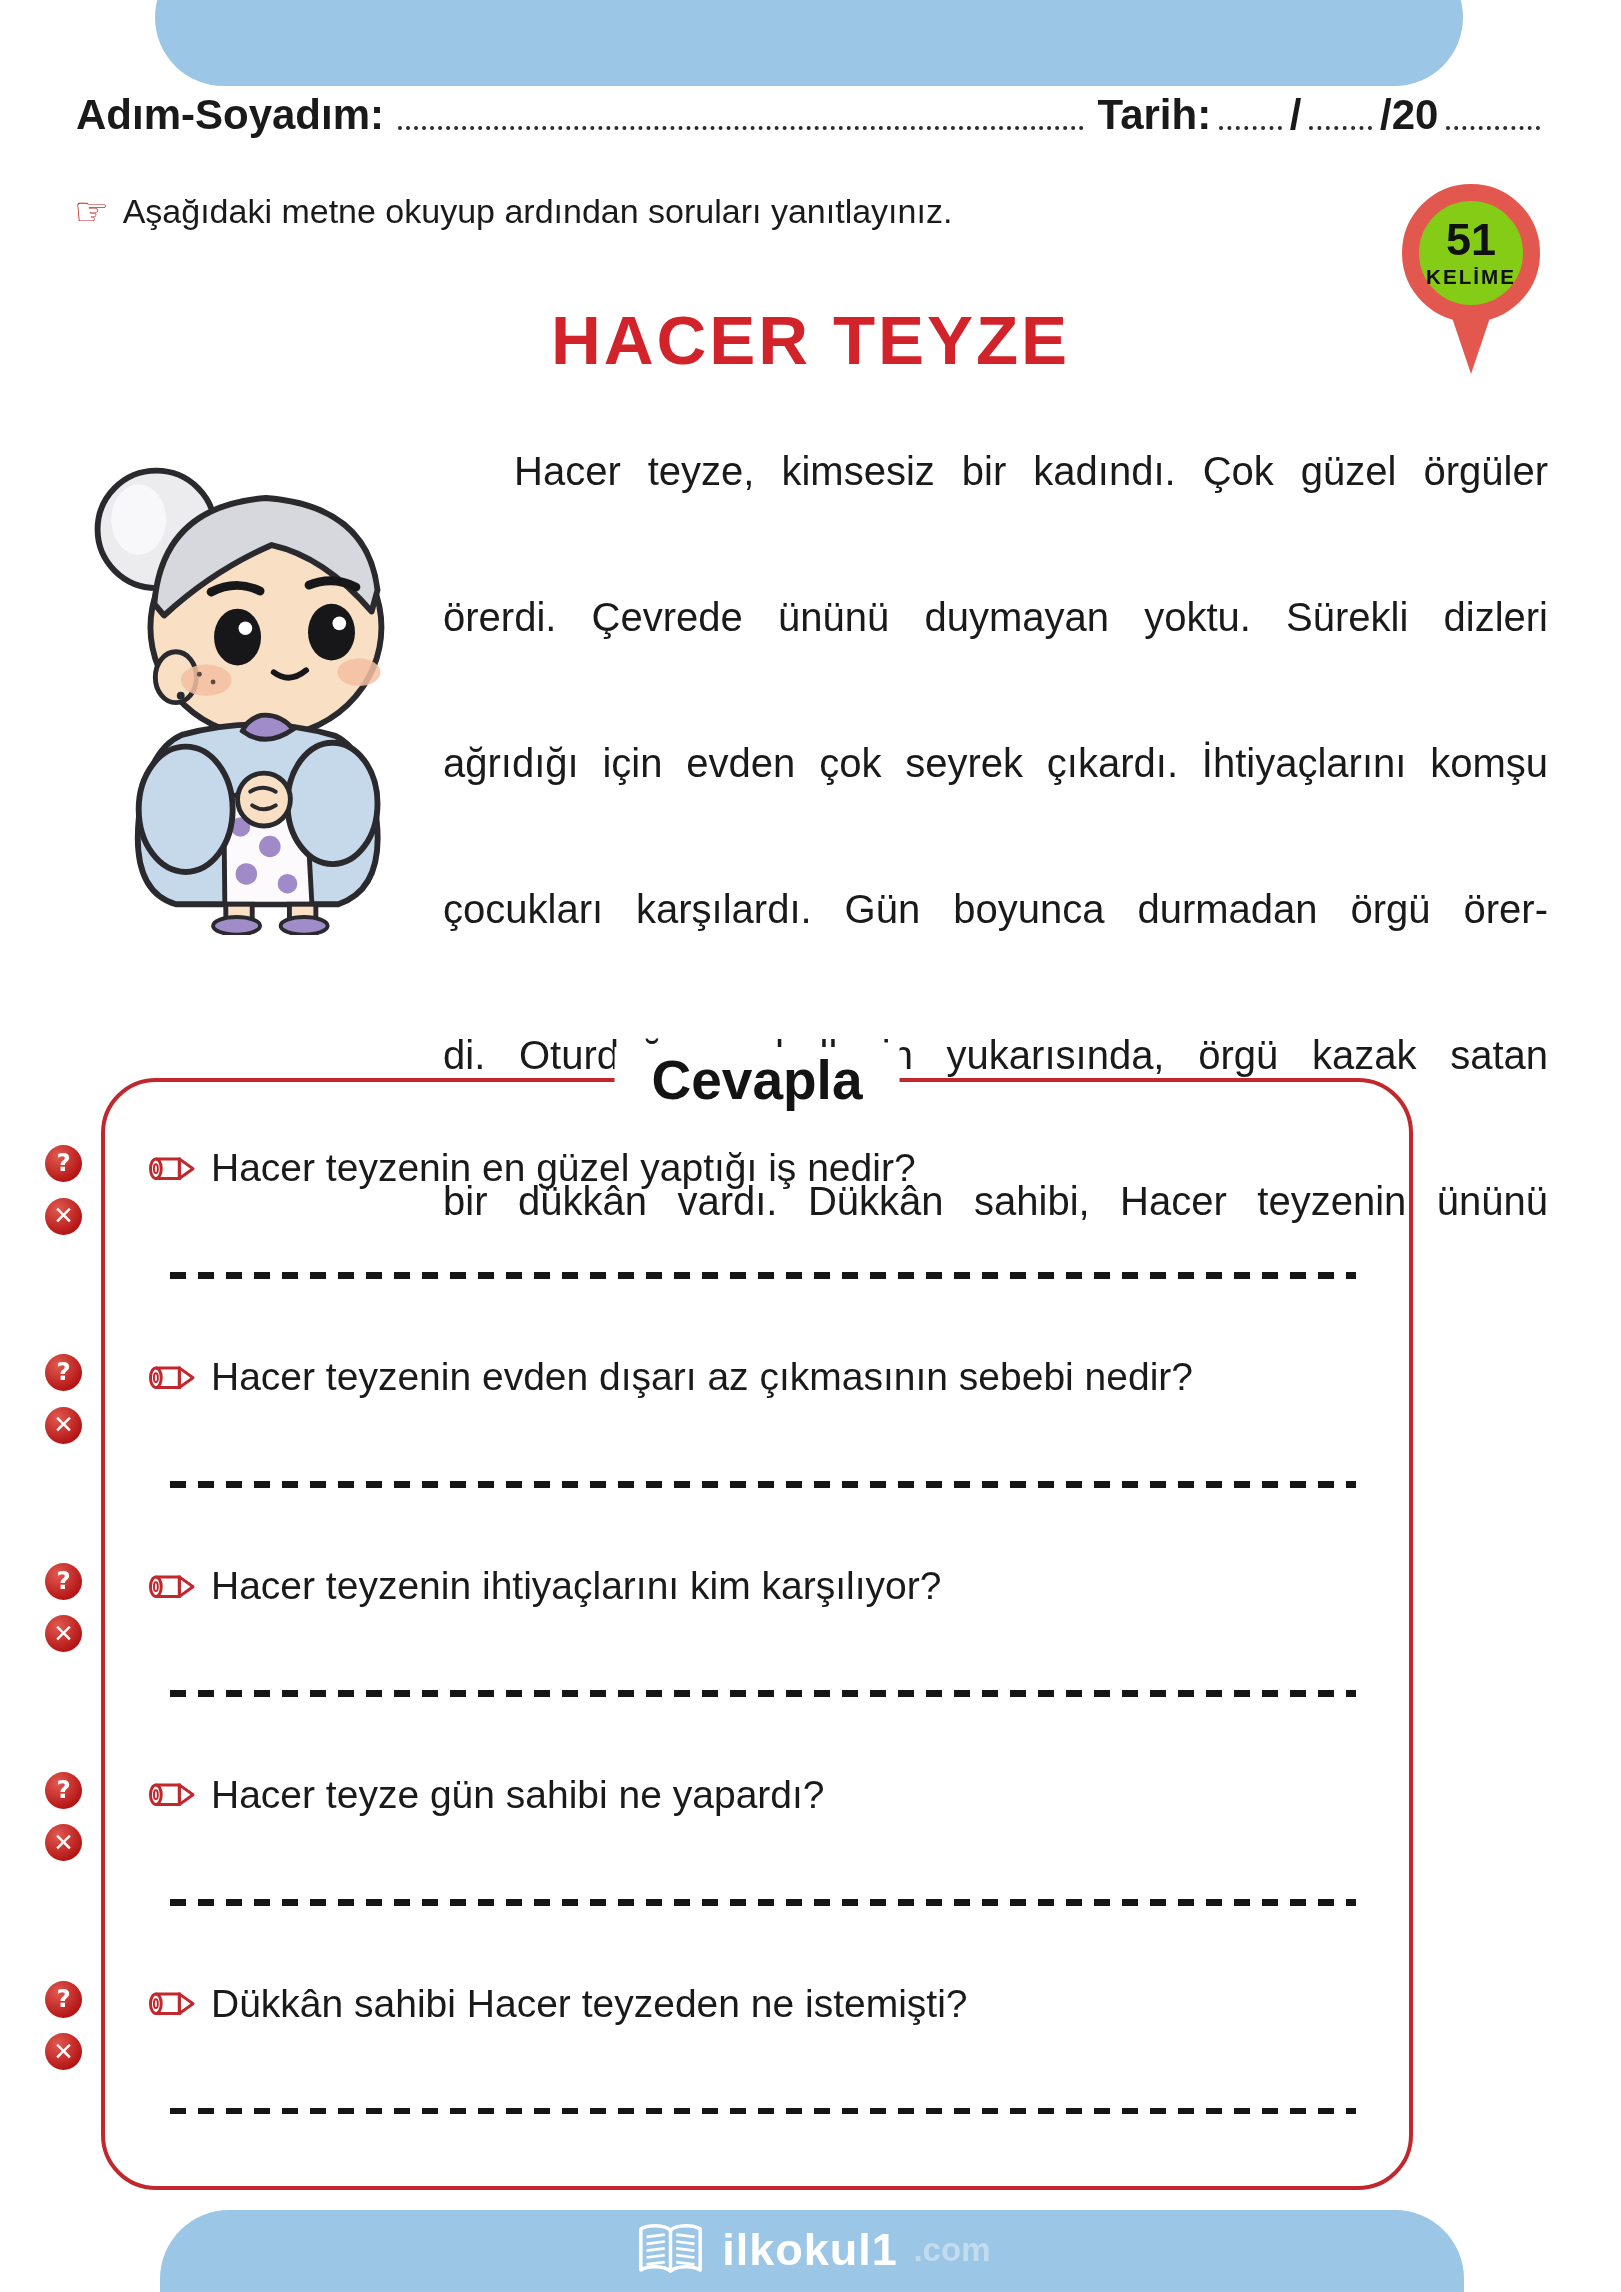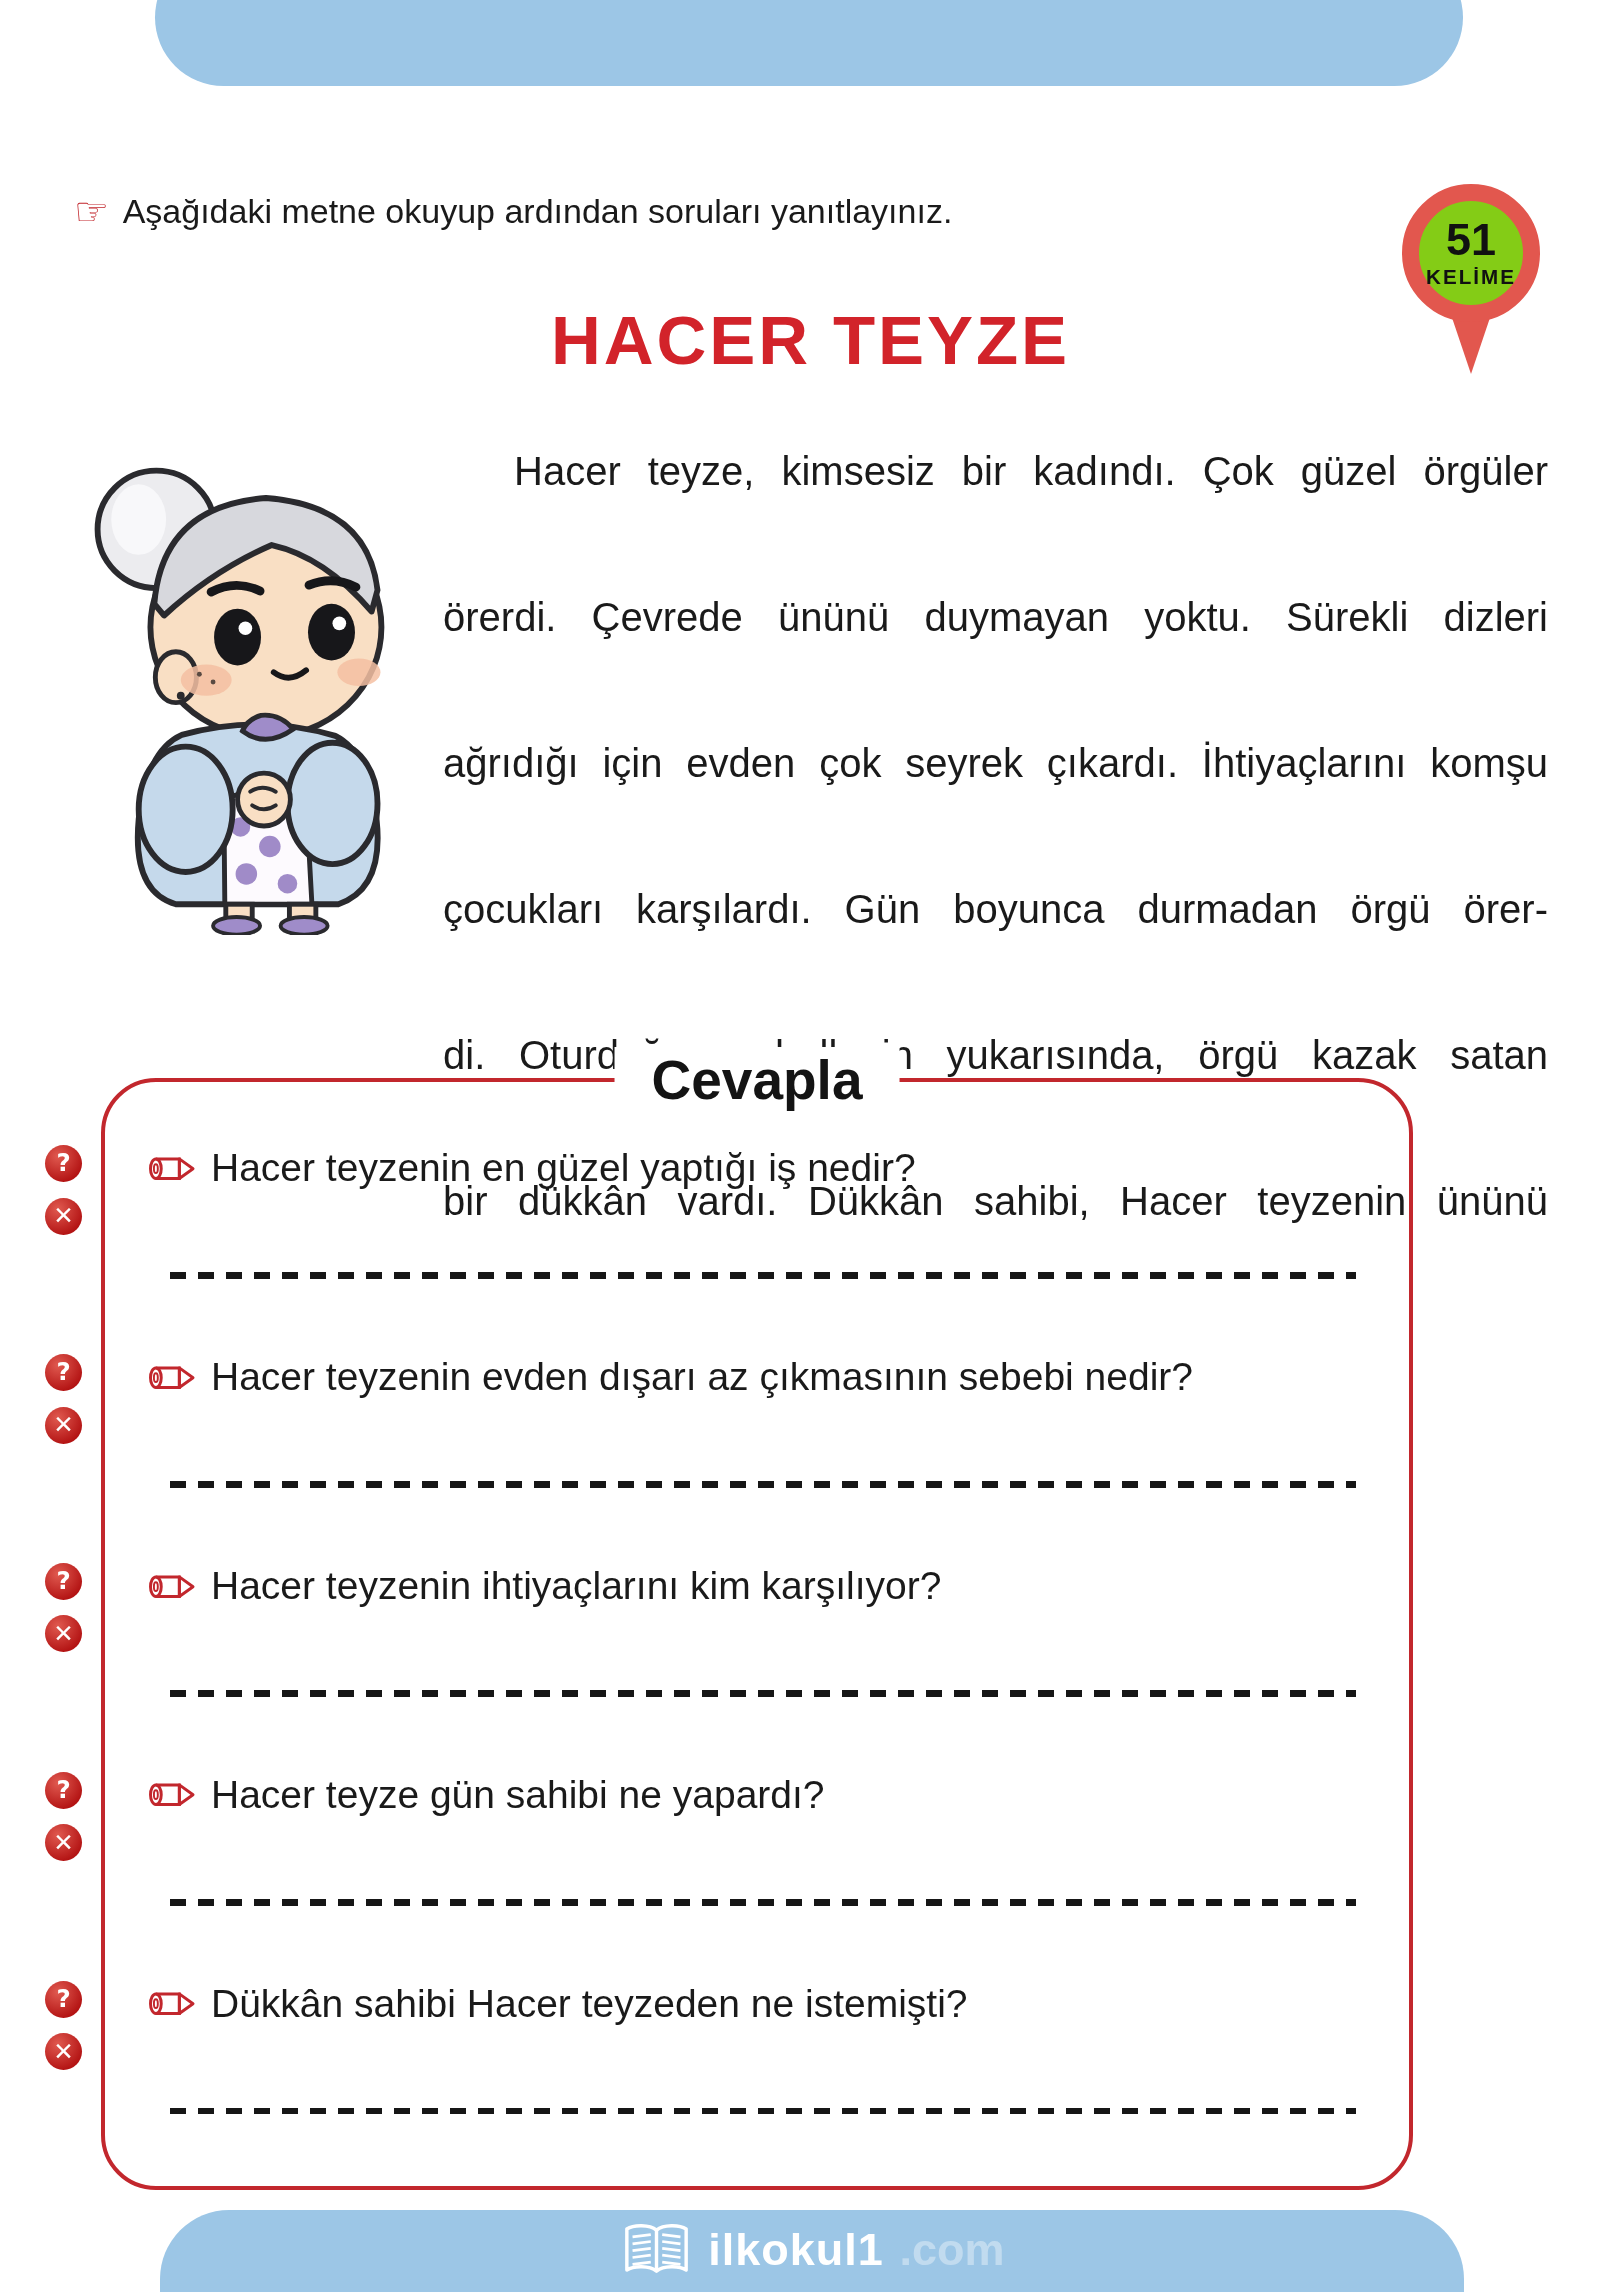--- a/index.html
+++ b/index.html
@@ -13,21 +13,21 @@
     position:absolute; left:155px; top:-51px; width:1308px; height:137px;
     background:#9cc6e6; border-radius:71px;
   }
   .footer-band{
     position:absolute; left:160px; top:2210px; width:1304px; height:137px;
     background:#9cc6e6; border-radius:69px 69px 0 0;
     display:flex; justify-content:center; align-items:flex-start; gap:15.7px;
     padding-top:11.8px; box-sizing:border-box;
   }
   .logo-text{font-size:45px; font-weight:bold; color:#ffffff; letter-spacing:1px; line-height:55px;}
-  .logo-suffix{font-size:45px; font-weight:bold; color:rgba(255,255,255,0.38); line-height:55px;}
+  .logo-suffix{font-size:33px; font-weight:bold; color:rgba(255,255,255,0.38); line-height:55px;}
 
   
   .header-row{
     position:absolute; left:76px; top:94px; width:1472px;
     display:flex; align-items:flex-end; font-size:42px; font-weight:bold;
   }
   .hdr-label{white-space:nowrap; line-height:1;}
   .dotfill{flex:1 1 auto; border-bottom:4.9px dotted #2a2a2a; height:5.9px; margin:0 13.7px 5.9px 13.7px;}
   .dotseg{width:63px; border-bottom:4.9px dotted #2a2a2a; height:5.9px; margin:0 7.8px 5.9px 7.8px;}
   .dotseg.wide{width:94px;}
@@ -99,20 +99,30 @@
   .pencil-icon{flex:0 0 auto;}
   svg{display:block;}
 </style>
 </head>
 <body>
 
 <div class="page">
 
   <div class="top-band"></div>
 
+  <div class="header-row">
+    <span class="hdr-label">Adım-Soyadım:</span>
+    <span class="dotfill"></span>
+    <span class="hdr-label">Tarih:</span>
+    <span class="dotseg"></span>
+    <span class="date-part">/</span>
+    <span class="dotseg"></span>
+    <span class="date-part">/20</span>
+    <span class="dotseg wide"></span>
+  </div>
 
   <div class="instruction">
     <span class="hand-icon">☞</span>
     <span>Aşağıdaki metne okuyup ardından soruları yanıtlayınız.</span>
   </div>
 
   <div class="badge">
     <div class="badge-tail"></div>
     <div class="badge-circle">
       <div class="badge-count">51</div>

